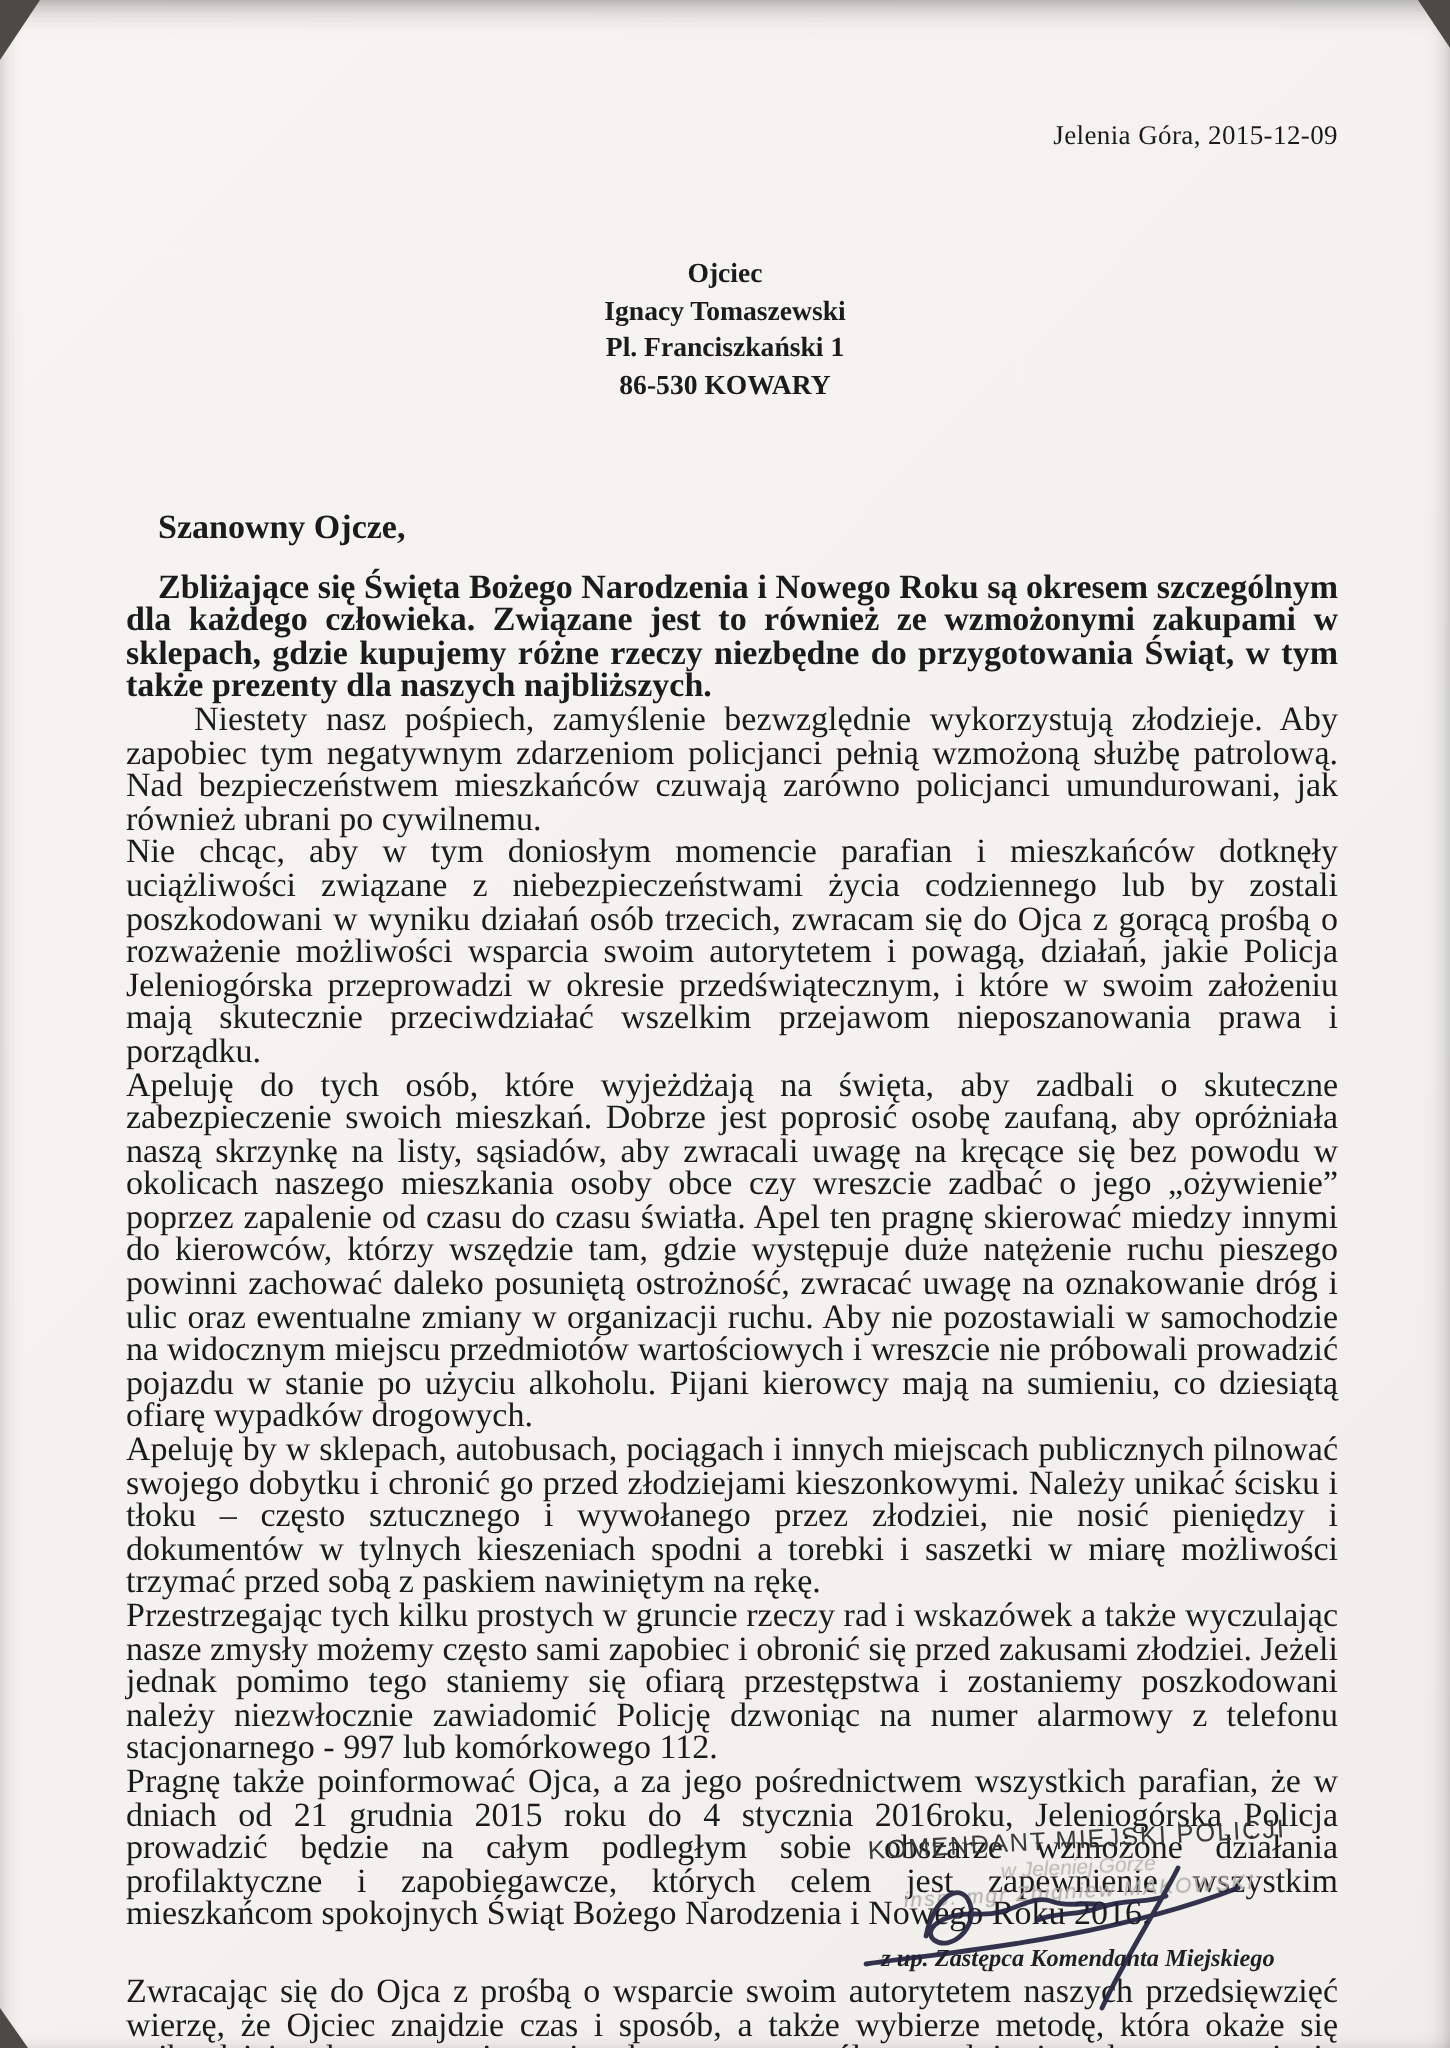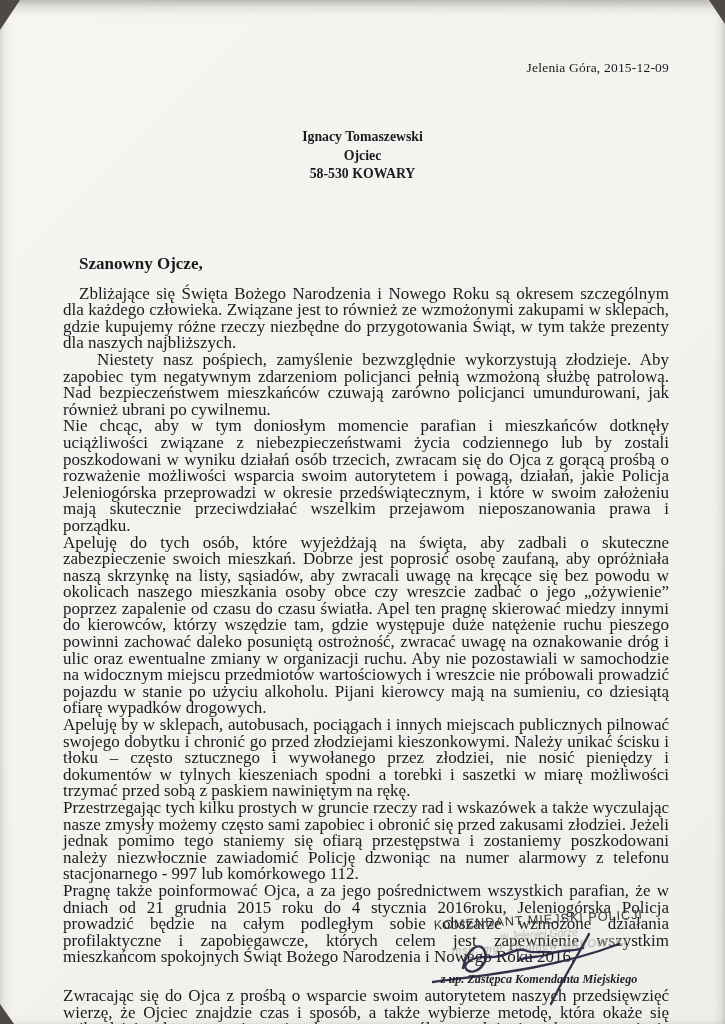--- a/index.html
+++ b/index.html
@@ -34,21 +34,21 @@
   .recipient p{margin:0;}
   .recipient .addr-start{margin-top:18.5px;}
 
   .letter-body{
     position:absolute;top:256px;left:63px;right:56px;
     font-size:17px;line-height:16.6px;
     text-align:justify;
   }
   .salutation{font-weight:bold;text-indent:16px;margin:0 0 13px 0;}
   .para{margin:0;}
-  .indent-sm{text-indent:16px;}
+  .indent-sm{text-indent:16px;font-weight:bold;}
   .indent-md{text-indent:34px;}
   .gap-top{margin-top:22px;}
 
   .sig-block{
     position:absolute;top:912px;right:52px;width:268px;
     text-align:center;
   }
   .stamp{transform:rotate(-3deg);}
   .stamp-main{
     font-family:"Liberation Sans","DejaVu Sans",sans-serif;
@@ -79,23 +79,24 @@
 
 <div class="page">
 
   <div class="corner tl"></div>
   <div class="corner tr"></div>
   <div class="corner bl"></div>
 
   <div class="dateline">Jelenia Góra, 2015-12-09</div>
 
   <div class="recipient">
+    <p>Ojciec</p>
     <p>Ignacy Tomaszewski</p>
-    <p>Ojciec</p>
-    <p>58-530 KOWARY</p>
+    <p>Pl. Franciszkański 1</p>
+    <p>86-530 KOWARY</p>
   </div>
 
   <div class="letter-body">
     <p class="salutation">Szanowny Ojcze,</p>
     <p class="para indent-sm">Zbliżające się Święta Bożego Narodzenia i Nowego Roku są okresem szczególnym dla każdego człowieka. Związane jest to również ze wzmożonymi zakupami w sklepach, gdzie kupujemy różne rzeczy niezbędne do przygotowania Świąt, w tym także prezenty dla naszych najbliższych.</p>
     <p class="para indent-md">Niestety nasz pośpiech, zamyślenie bezwzględnie wykorzystują złodzieje. Aby zapobiec tym negatywnym zdarzeniom policjanci pełnią wzmożoną służbę patrolową. Nad bezpieczeństwem mieszkańców czuwają zarówno policjanci umundurowani, jak również ubrani po cywilnemu.</p>
     <p class="para">Nie chcąc, aby w tym doniosłym momencie parafian i mieszkańców dotknęły uciążliwości związane z niebezpieczeństwami życia codziennego lub by zostali poszkodowani w wyniku działań osób trzecich, zwracam się do Ojca z gorącą prośbą o rozważenie możliwości wsparcia swoim autorytetem i powagą, działań, jakie Policja Jeleniogórska przeprowadzi w okresie przedświątecznym, i które w swoim założeniu mają skutecznie przeciwdziałać wszelkim przejawom nieposzanowania prawa i porządku.</p>
     <p class="para">Apeluję do tych osób, które wyjeżdżają na święta, aby zadbali o skuteczne zabezpieczenie swoich mieszkań. Dobrze jest poprosić osobę zaufaną, aby opróżniała naszą skrzynkę na listy, sąsiadów, aby zwracali uwagę na kręcące się bez powodu w okolicach naszego mieszkania osoby obce czy wreszcie zadbać o jego „ożywienie” poprzez zapalenie od czasu do czasu światła. Apel ten pragnę skierować miedzy innymi do kierowców, którzy wszędzie tam, gdzie występuje duże natężenie ruchu pieszego powinni zachować daleko posuniętą ostrożność, zwracać uwagę na oznakowanie dróg i ulic oraz ewentualne zmiany w organizacji ruchu. Aby nie pozostawiali w samochodzie na widocznym miejscu przedmiotów wartościowych i wreszcie nie próbowali prowadzić pojazdu w stanie po użyciu alkoholu. Pijani kierowcy mają na sumieniu, co dziesiątą ofiarę wypadków drogowych.</p>
     <p class="para">Apeluję by w sklepach, autobusach, pociągach i innych miejscach publicznych pilnować swojego dobytku i chronić go przed złodziejami kieszonkowymi. Należy unikać ścisku i tłoku – często sztucznego i wywołanego przez złodziei, nie nosić pieniędzy i dokumentów w tylnych kieszeniach spodni a torebki i saszetki w miarę możliwości trzymać przed sobą z paskiem nawiniętym na rękę.</p>
     <p class="para">Przestrzegając tych kilku prostych w gruncie rzeczy rad i wskazówek a także wyczulając nasze zmysły możemy często sami zapobiec i obronić się przed zakusami złodziei. Jeżeli jednak pomimo tego staniemy się ofiarą przestępstwa i zostaniemy poszkodowani należy niezwłocznie zawiadomić Policję dzwoniąc na numer alarmowy z telefonu stacjonarnego - 997 lub komórkowego 112.</p>

